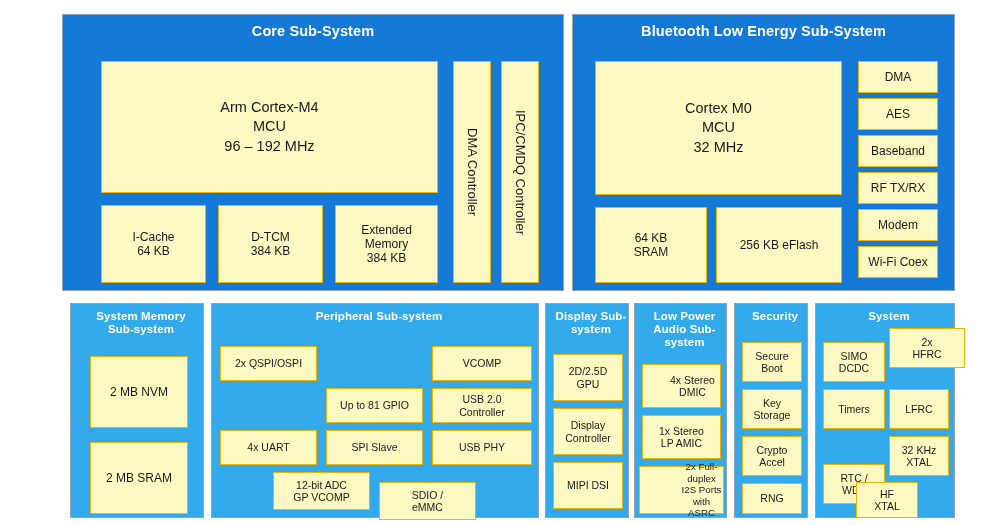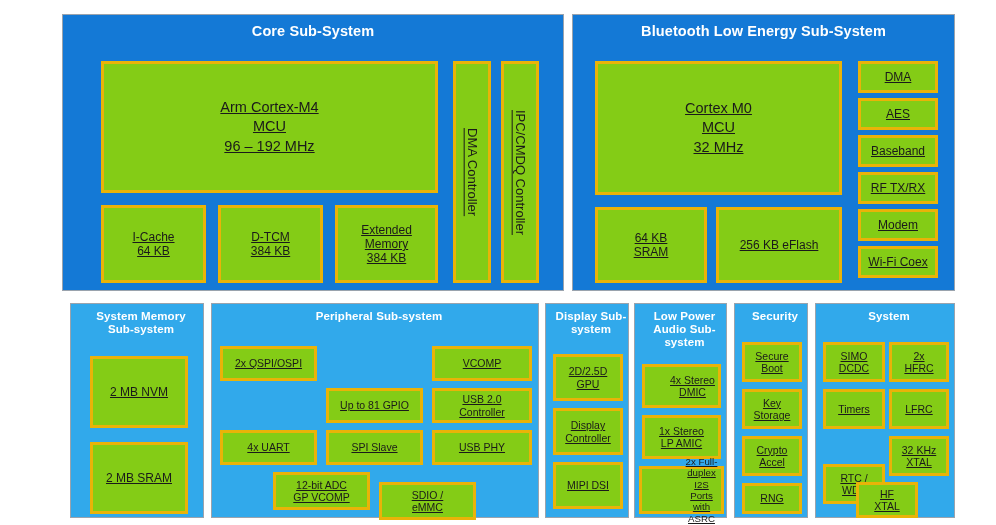--- a/index.html
+++ b/index.html
@@ -46,31 +46,30 @@
   .section.light > .section-title {
     font-size: 11.5px;
     padding-top: 6px;
     padding-left: 8px;
   }
 
   
   .blk {
     position: absolute;
     box-sizing: border-box;
-    background: #84cc16;
-    border: 3px solid #eab308;
+    background: #fef9c3;
+    border: 1px solid #eab308;
     color: #1a1a1a;
     display: flex;
     align-items: center;
     justify-content: center;
     text-align: center;
     line-height: 1.18;
     white-space: pre-line;
     font-size: 11px;
-    text-decoration: underline;
   }
   .blk.big   { font-size: 14.5px; line-height: 1.35; }
   .blk.med   { font-size: 12px; }
   .blk.sm    { font-size: 10.5px; }
   .blk.xs    { font-size: 9.7px; padding-left: 40px; }
 
   
   .blk.vert {
     writing-mode: vertical-rl;
     text-orientation: mixed;
@@ -189,21 +188,21 @@
     <div class="blk sm" style="left:7px; top:132px; width:60px; height:40px;">Crypto
 Accel</div>
     <div class="blk sm" style="left:7px; top:179px; width:60px; height:31px;">RNG</div>
   </div>
 
   <div class="section light" style="left:815px; top:303px; width:140px; height:215px;">
     <div class="section-title">System</div>
 
     <div class="blk sm" style="left:7px; top:38px; width:62px; height:40px;">SIMO
 DCDC</div>
-    <div class="blk sm" style="left:73px; top:38px; width:60px; height:40px;">2x
+    <div class="blk sm" style="left:73px; top:24px; width:76px; height:40px;">2x
 HFRC</div>
 
     <div class="blk sm" style="left:7px; top:85px; width:62px; height:40px;">Timers</div>
     <div class="blk sm" style="left:73px; top:85px; width:60px; height:40px;">LFRC</div>
 
     <div class="blk sm" style="left:7px; top:132px; width:62px; height:40px;margin-top:28px;">RTC /
 WDT</div>
     <div class="blk sm" style="left:73px; top:132px; width:60px; height:40px;">32 KHz
 XTAL</div>
 

